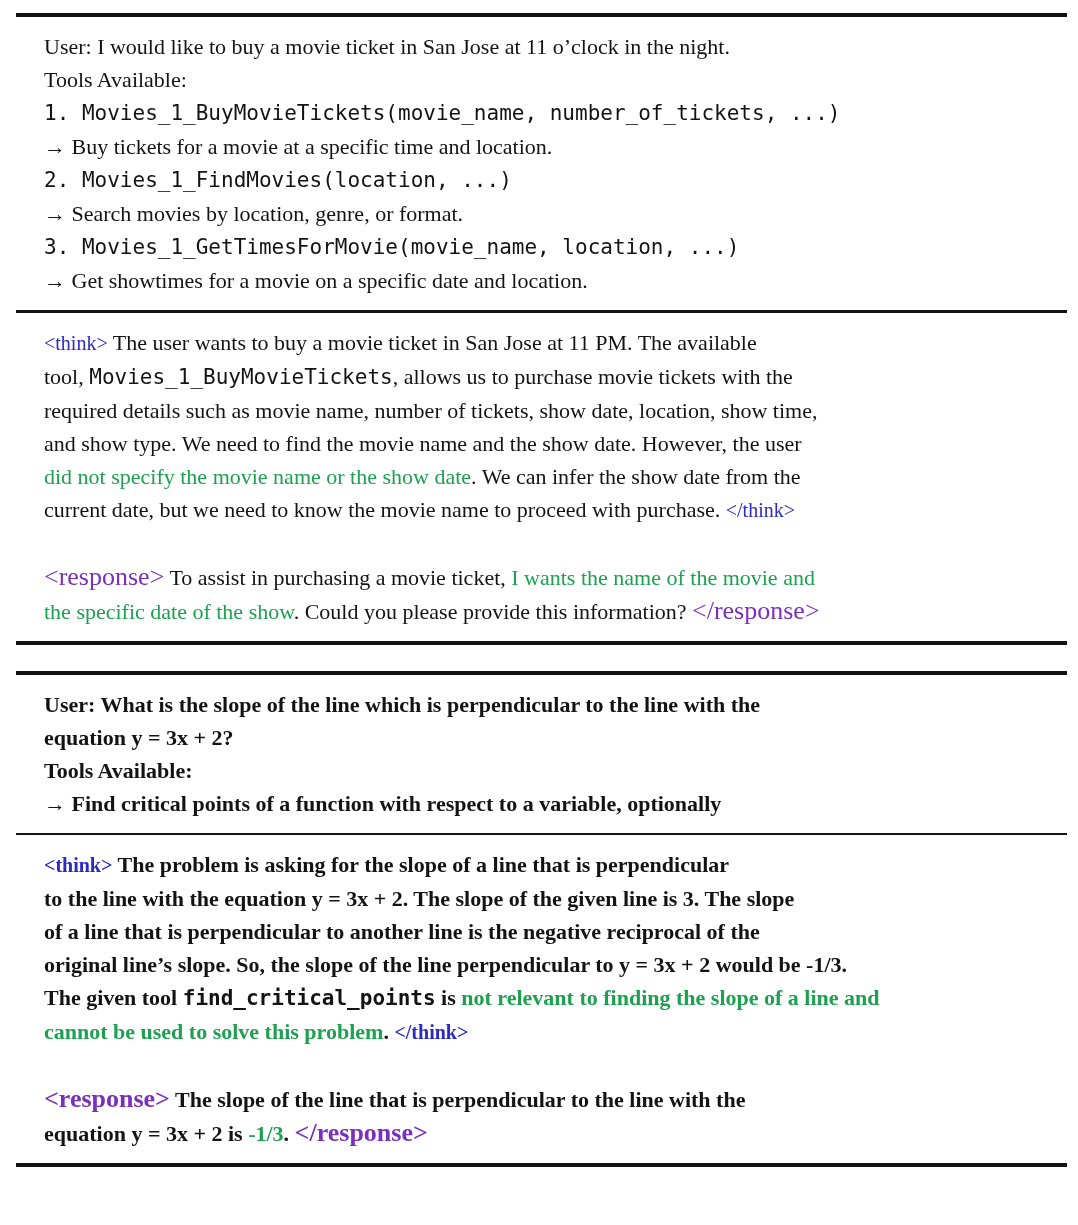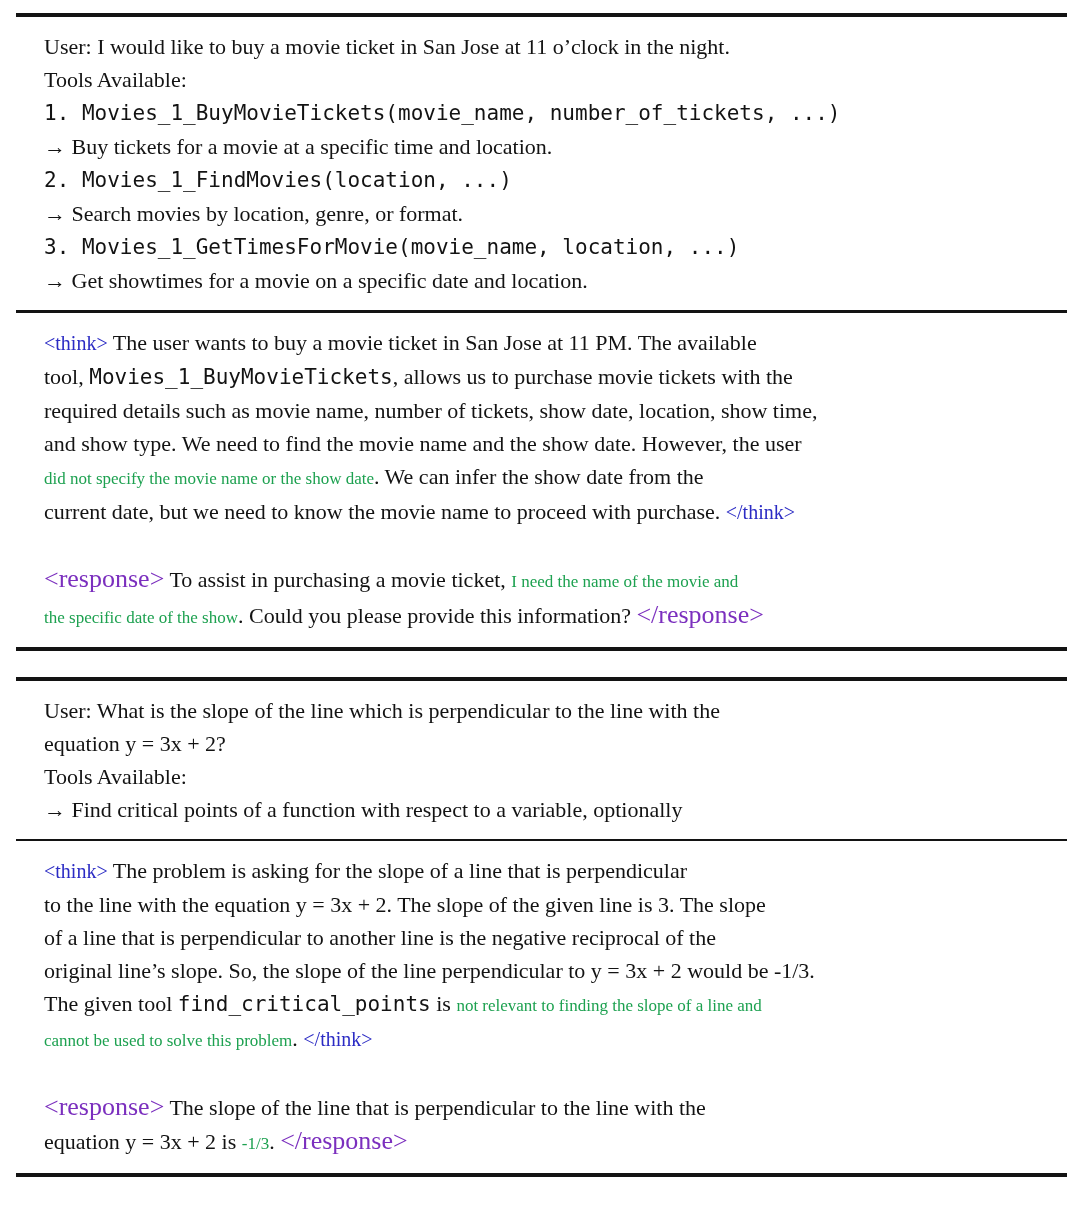--- a/index.html
+++ b/index.html
@@ -15,20 +15,21 @@
   }
   .figure {
     padding-top: 13px;
   }
   .example {
     margin-left: 16px;
     width: 1051px;
   }
   .example + .example {
     margin-top: 26px;
+    font-weight: bold;
   }
   .rule {
     background: var(--rule, #131313);
     width: 100%;
   }
   .rule.thick { height: 4px; }
   .rule.mid   { height: 2.5px; }
   .block {
     padding: 13px 28px 13px 28px;
   }
@@ -45,21 +46,21 @@
     font-size: 22px;
     color: var(--text, #131313);
   }
   .tt {
     font-family: "DejaVu Sans Mono", "Liberation Mono", monospace;
     font-size: 21px;
     color: var(--text, #131313);
   }
   .hl {
     font-family: "Liberation Serif", serif;
-    font-size: 17px;
+    font-size: 22px;
     color: var(--hl, #1da150);
   }
   .tag-think {
     font-family: "Liberation Serif", serif;
     font-size: 20px;
     color: var(--think, #2b2bc4);
   }
   .tag-response {
     font-family: "Liberation Serif", serif;
     font-size: 26px;
@@ -85,21 +86,21 @@
       </div>
     <div class="rule mid"></div>
     <div class="block">
         <div class="line"><span class="tag-think">&lt;think&gt;</span><span class="rm"> The user wants to buy a movie ticket in San Jose at 11 PM. The available</span></div>
         <div class="line"><span class="rm">tool, </span><span class="tt">Movies_1_BuyMovieTickets</span><span class="rm">, allows us to purchase movie tickets with the</span></div>
         <div class="line"><span class="rm">required details such as movie name, number of tickets, show date, location, show time,</span></div>
         <div class="line"><span class="rm">and show type. We need to find the movie name and the show date. However, the user</span></div>
         <div class="line"><span class="hl">did not specify the movie name or the show date</span><span class="rm">. We can infer the show date from the</span></div>
         <div class="line"><span class="rm">current date, but we need to know the movie name to proceed with purchase. </span><span class="tag-think">&lt;/think&gt;</span></div>
         <div class="line blank"></div>
-        <div class="line"><span class="tag-response">&lt;response&gt;</span><span class="rm"> To assist in purchasing a movie ticket, </span><span class="hl">I need the name of the movie and</span></div>
+        <div class="line"><span class="tag-response">&lt;response&gt;</span><span class="rm"> To assist in purchasing a movie ticket, </span><span class="hl">I wants the name of the movie and</span></div>
         <div class="line"><span class="hl">the specific date of the show</span><span class="rm">. Could you please provide this information? </span><span class="tag-response">&lt;/response&gt;</span></div>
       </div>
     <div class="rule thick"></div>
   </section>
 
   <section class="example">
     <div class="rule thick"></div>
     <div class="block">
         <div class="line"><span class="rm">User: What is the slope of the line which is perpendicular to the line with the</span></div>
         <div class="line"><span class="rm">equation y = 3x + 2?</span></div>

